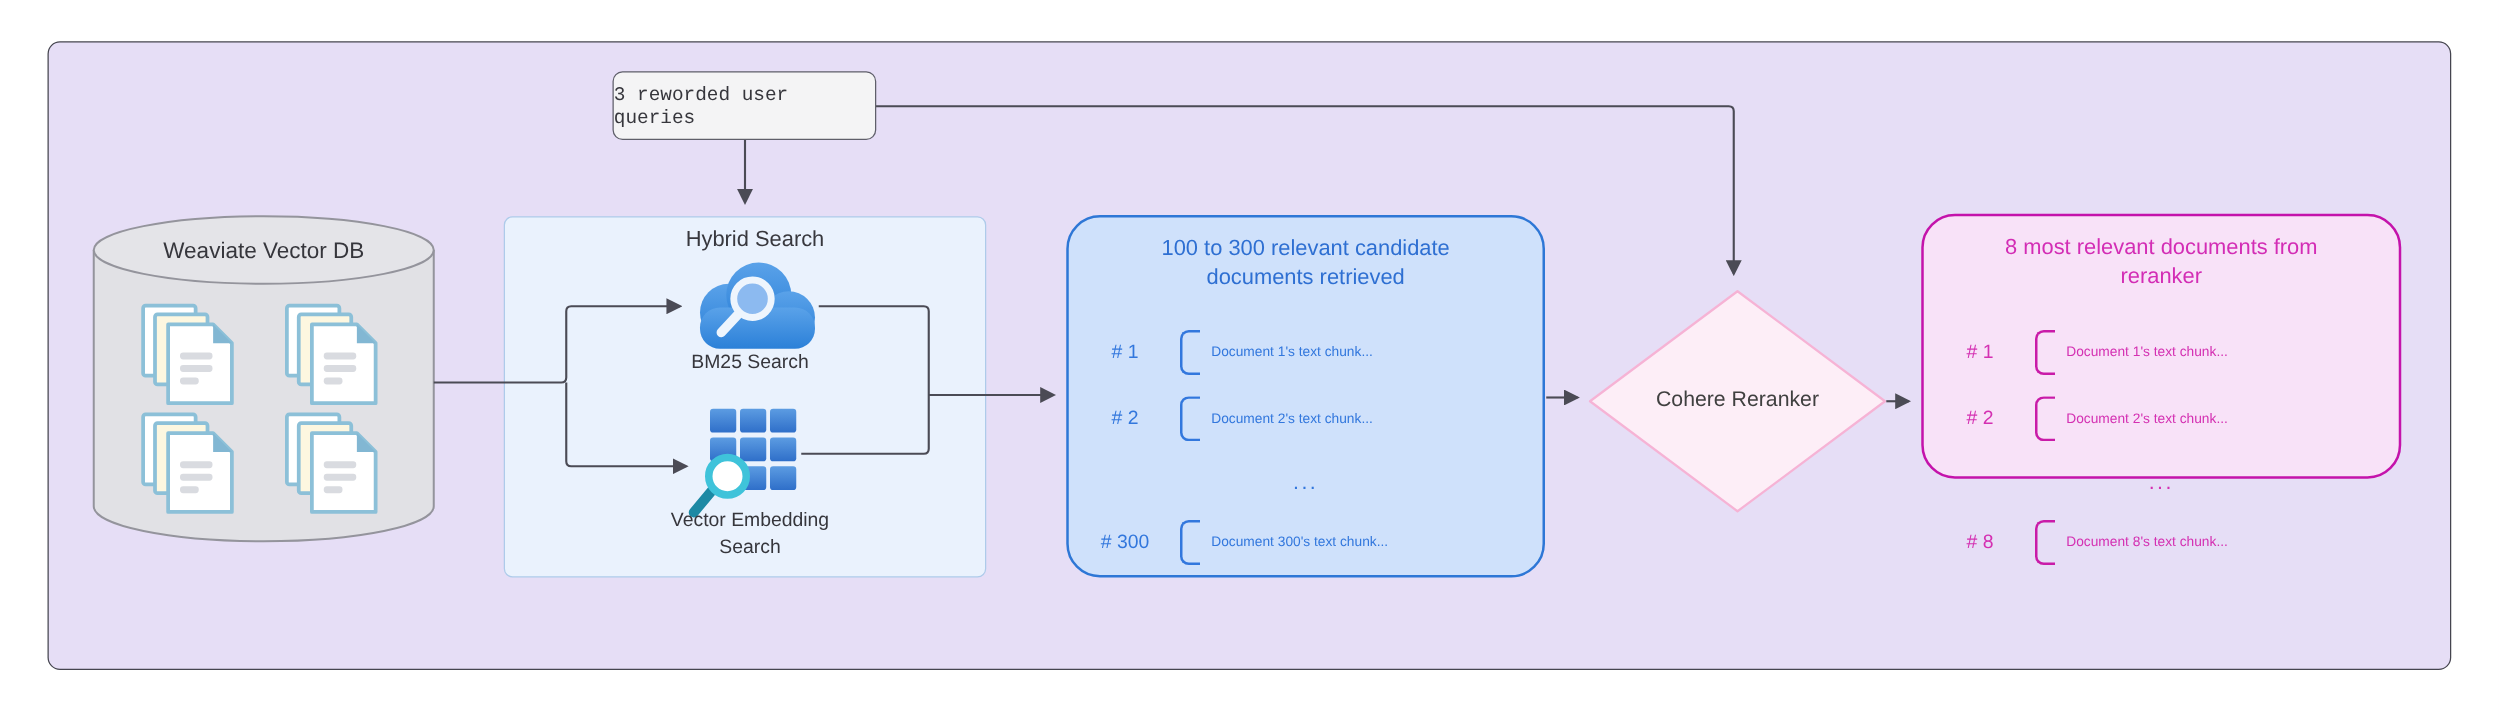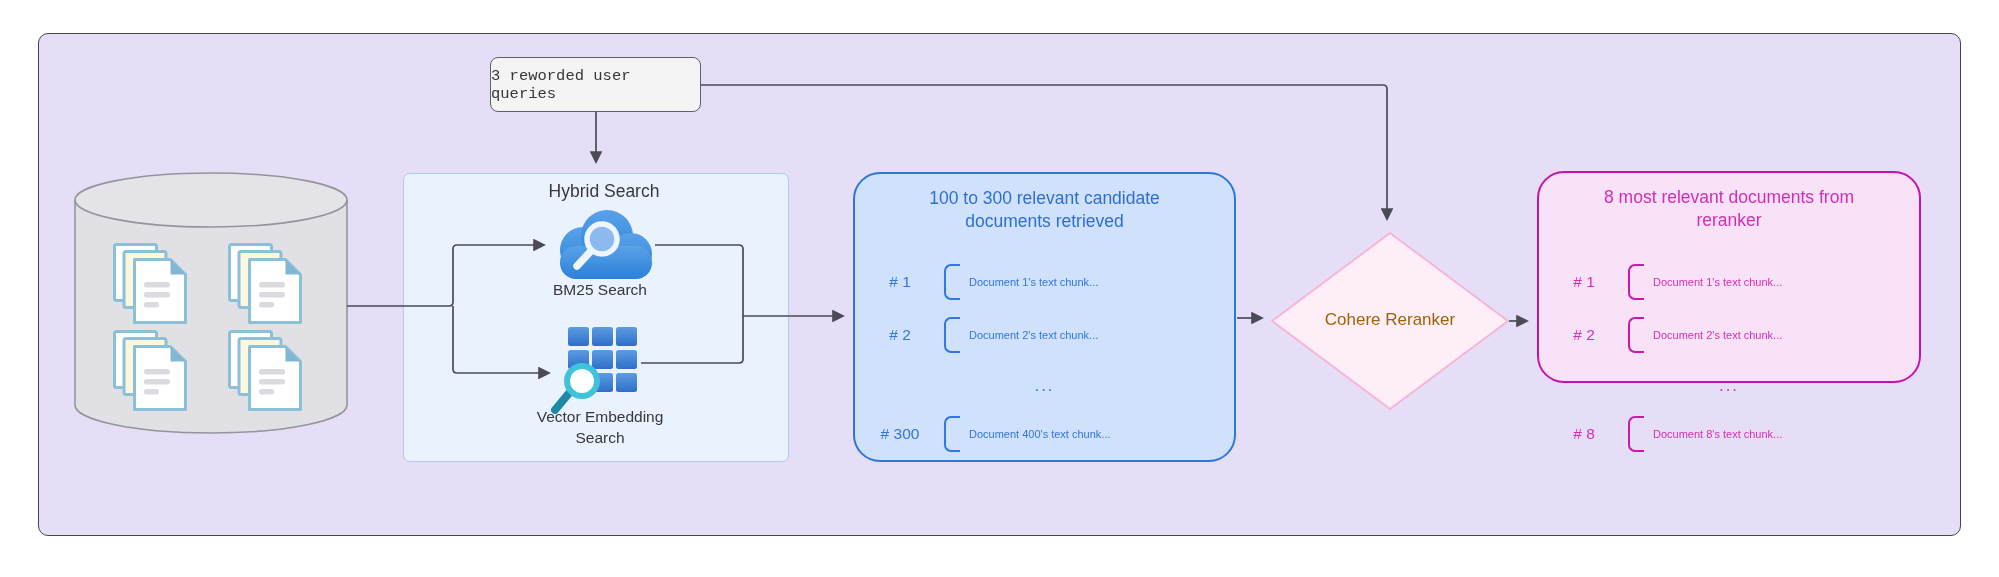--- a/index.html
+++ b/index.html
@@ -43,21 +43,21 @@
   .bracket{width:14px;height:32px;margin-left:14px;margin-right:9px;
            border-style:solid;border-width:2.6px 0 2.6px 2.6px;border-radius:7px 0 0 7px;}
   .doc-text{font-size:11px;white-space:nowrap;}
   .blue-ink{color:#3277dd;}
   .blue-brk{border-color:#3277dd;}
   .pink-ink{color:#d430b2;}
   .pink-brk{border-color:#c91ba8;}
   .dots-row{position:absolute;left:0;width:100%;text-align:center;font-size:17px;letter-spacing:2px;}
 
   
-  #reranker-label{left:1290px;top:310px;width:200px;text-align:center;font-size:17px;color:#a16207;}
+  #reranker-label{left:1290px;top:310px;width:200px;text-align:center;font-size:17px;color:#404040;}
 </style>
 </head>
 <body>
 
 <div id="stage">
   <div id="canvas"></div>
 
   <div class="node" id="hybrid-box"></div>
   <div class="node result-box" id="cand-box">
     <div class="box-title">
@@ -71,21 +71,21 @@
     </div>
     <div class="doc-row" style="top:143px">
       <span class="rank blue-ink"># 2</span>
       <span class="bracket blue-brk"></span>
       <span class="doc-text blue-ink">Document 2's text chunk...</span>
     </div>
     <div class="dots-row blue-ink" style="top:202px">...</div>
     <div class="doc-row" style="top:242px">
       <span class="rank blue-ink"># 300</span>
       <span class="bracket blue-brk"></span>
-      <span class="doc-text blue-ink">Document 400's text chunk...</span>
+      <span class="doc-text blue-ink">Document 300's text chunk...</span>
     </div>
   </div>
 
   <div class="node result-box" id="rerank-box">
     <div class="box-title">
       <div>8 most relevant documents from</div>
       <div>reranker</div>
     </div>
     <div class="doc-row" style="top:91px">
       <span class="rank pink-ink"># 1</span>
@@ -182,20 +182,21 @@
       <line x1="570" y1="392" x2="555" y2="410" stroke="#1d89a4" stroke-width="8" stroke-linecap="round"></line>
       <circle cx="582" cy="381" r="15" fill="#ffffff" stroke="#3fc3da" stroke-width="6"></circle>
     </g>
 
     <polygon points="1390,233 1508,321 1390,409 1272,321" fill="#fdeef7" stroke="#f6b3d5" stroke-width="1.8" stroke-linejoin="round"></polygon>
   </svg>
 
   <div class="node" id="query-box">
     <span>3 reworded user queries</span>
   </div>
+  <div class="label" id="db-title">Weaviate Vector DB</div>
   <div class="label" id="hybrid-title">Hybrid Search</div>
   <div class="label" id="bm25-label">BM25 Search</div>
   <div class="label" id="vector-label">
     <div>Vector Embedding</div>
     <div>Search</div>
   </div>
   <div class="label" id="reranker-label">Cohere Reranker</div>
 </div>
 
 </body></html>

